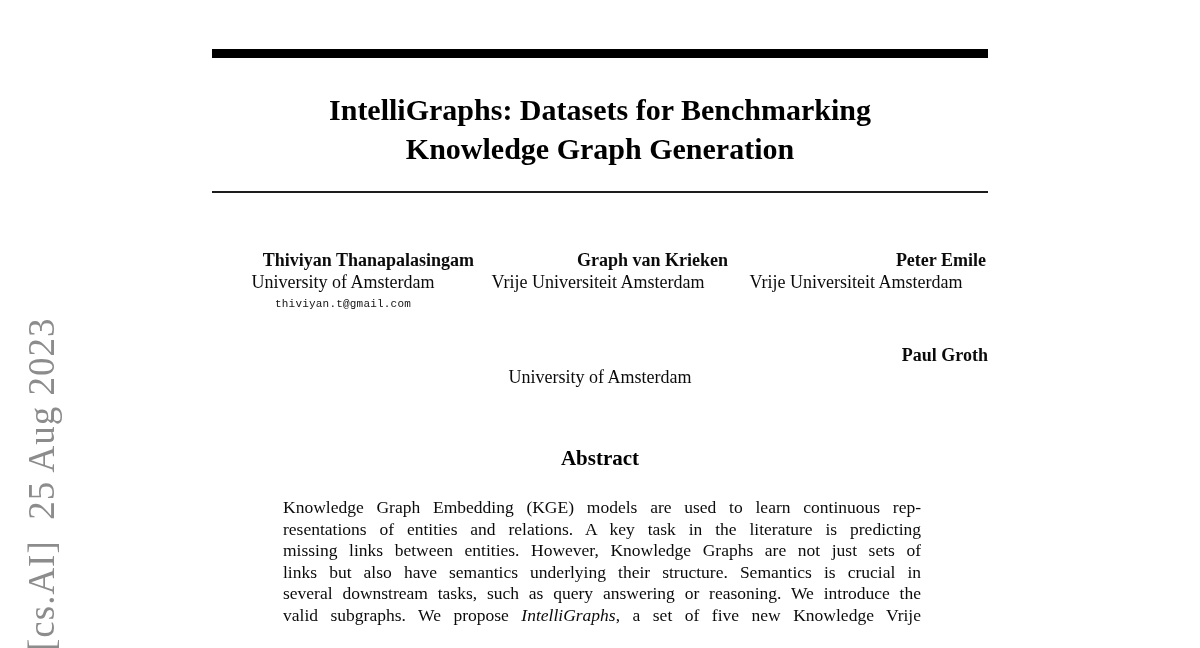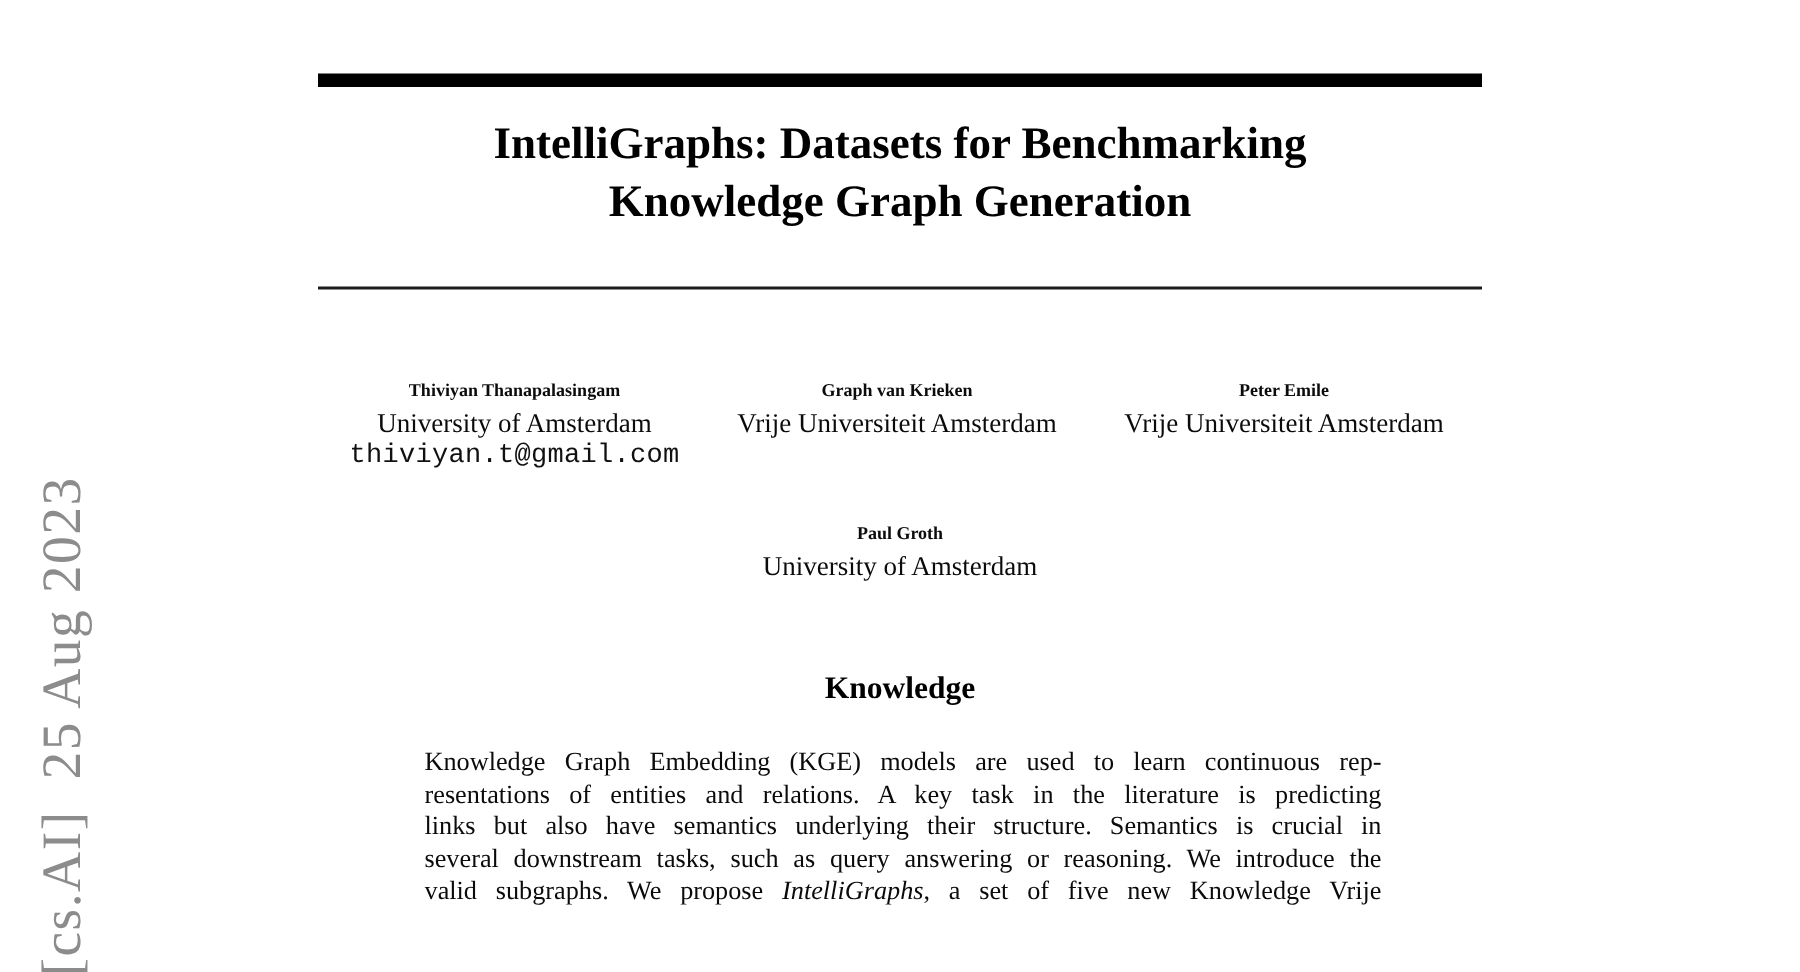--- a/index.html
+++ b/index.html
@@ -32,21 +32,21 @@
     position: absolute;
     left: 212px;
     top: 49px;
     width: 776px;
     height: 9px;
     background: #000000;
   }
   .paper-title {
     position: absolute;
     left: 212px;
-    top: 76px;
+    top: 90px;
     width: 776px;
     margin: 0;
     text-align: center;
     font-family: "Liberation Serif", serif;
     font-weight: bold;
     font-size: 30px;
     line-height: 39px;
     color: #000000;
   }
   .rule-thin {
@@ -60,30 +60,31 @@
   .author-col {
     position: absolute;
     top: 249px;
     text-align: center;
   }
   .author-col.a1 { left: 212px; width: 262px; }
   .author-col.a2 { left: 468px; width: 260px; }
   .author-col.a3 { left: 726px; width: 260px; }
   .author-name {
     font-weight: bold;
-    font-size: 12px;
+    font-size: 18px;
     line-height: 22px;
+    text-align: right;
   }
   .author-aff {
     font-size: 18px;
     line-height: 22px;
   }
   .author-email {
     font-family: "Liberation Mono", monospace;
-    font-size: 18px;
+    font-size: 11px;
     line-height: 23px;
     letter-spacing: 0.2px;
     color: #111111;
   }
   .author-center {
     position: absolute;
     left: 212px;
     top: 344px;
     width: 776px;
     text-align: center;
@@ -147,23 +148,24 @@
   <div class="author-col a3">
     <div class="author-name">Peter Emile</div>
     <div class="author-aff">Vrije Universiteit Amsterdam</div>
   </div>
 
   <div class="author-center">
     <div class="author-name">Paul Groth</div>
     <div class="author-aff">University of Amsterdam</div>
   </div>
 
-  <div class="abstract-heading">Knowledge</div>
+  <div class="abstract-heading">Abstract</div>
 
   <div class="abstract-text">
       <div class="abs-line"><span>Knowledge Graph Embedding (KGE) models are used to learn continuous rep-</span></div>
       <div class="abs-line"><span>resentations of entities and relations. A key task in the literature is predicting</span></div>
+      <div class="abs-line"><span>missing links between entities. However, Knowledge Graphs are not just sets of</span></div>
       <div class="abs-line"><span>links but also have semantics underlying their structure. Semantics is crucial in</span></div>
       <div class="abs-line"><span>several downstream tasks, such as query answering or reasoning. We introduce the</span></div>
       <div class="abs-line"><span>valid subgraphs. We propose </span><span class="it">IntelliGraphs</span><span>, a set of five new Knowledge Vrije</span></div>
     </div>
 
 </div>
 
 </body></html>

